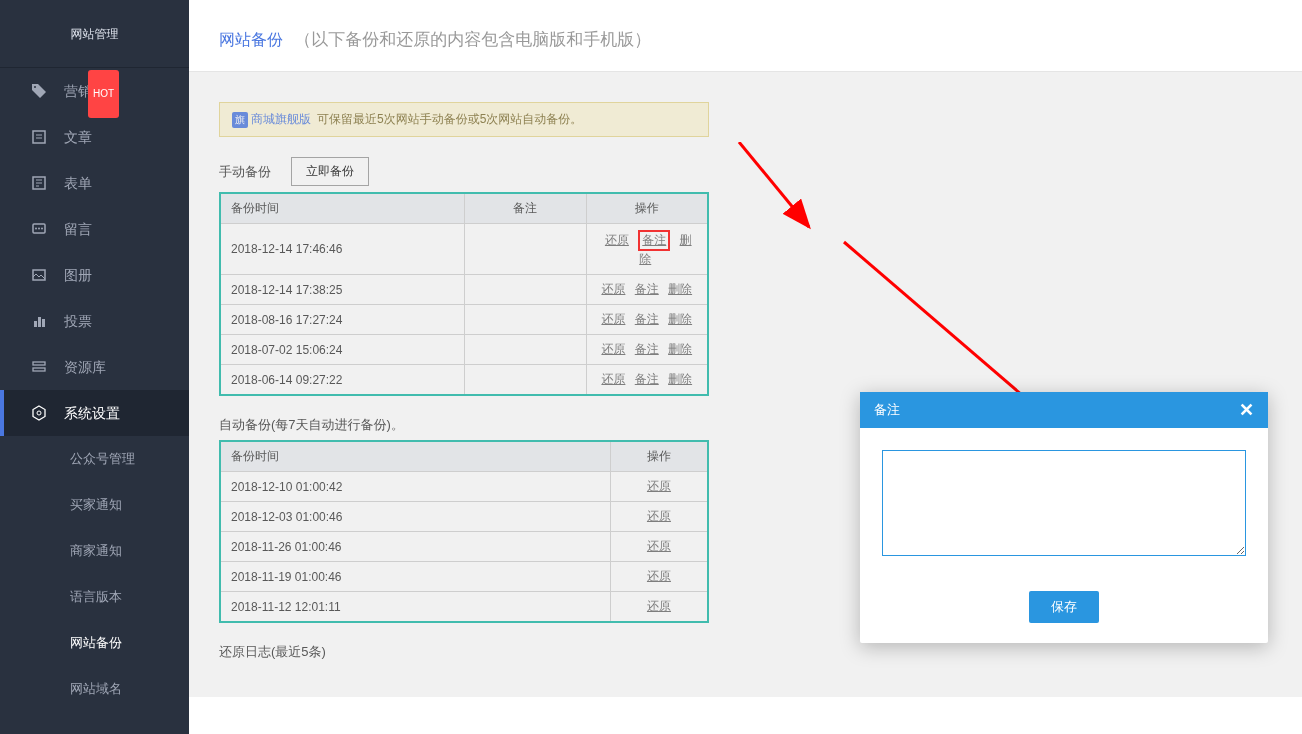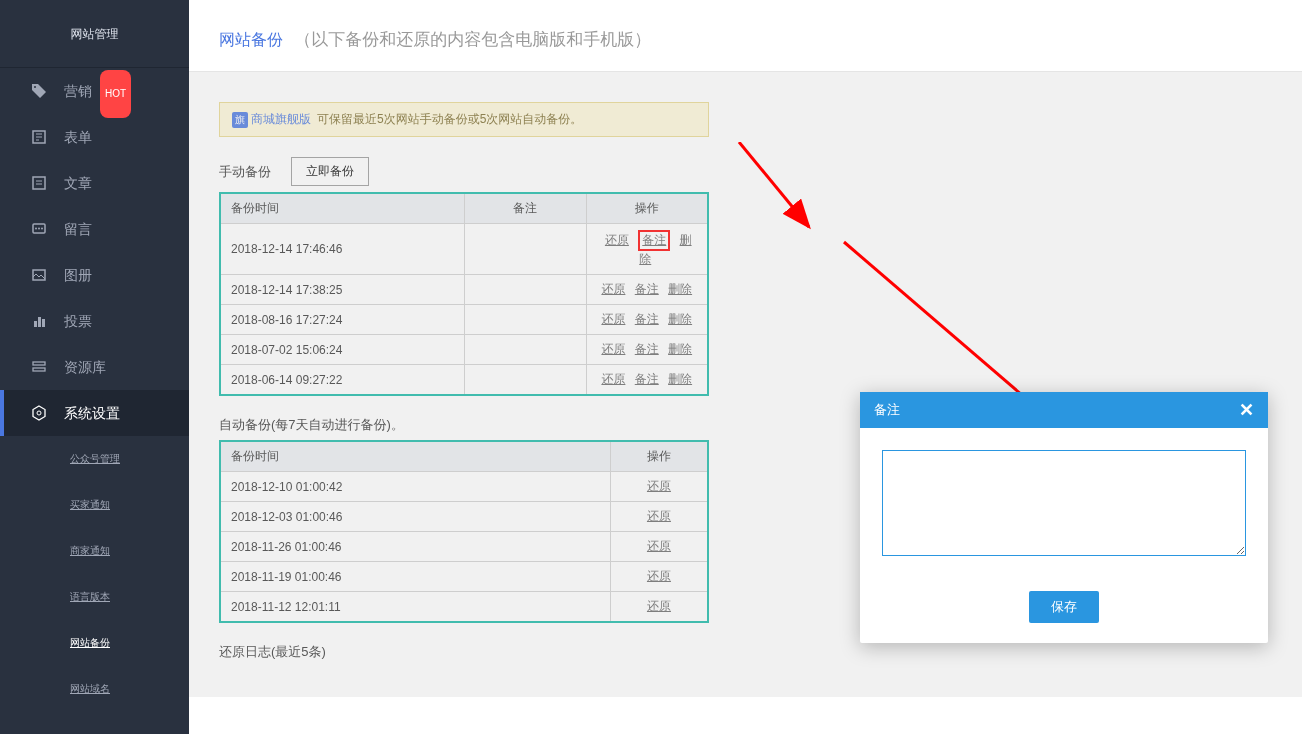--- a/index.html
+++ b/index.html
@@ -2,24 +2,24 @@
 <html><head>
   <meta charset="utf-8">
   <style>
     * { box-sizing: border-box; margin: 0; padding: 0; }
     body { font-family: "Microsoft YaHei", Arial, sans-serif; font-size: 12px; background: #fff; color: #333; }
     
     .sidebar { position: fixed; left: 0; top: 0; width: 189px; height: 100%; background: #29313f; color: #a0a7b6; }
     .sidebar-title { height: 68px; line-height: 68px; text-align: center; font-size: 12px; color: #dfe4ee; border-bottom: 1px solid #1f2632; }
     .sidebar-item { height: 46px; line-height: 46px; padding-left: 30px; cursor: pointer; font-size: 14px; display: flex; align-items: center; position: relative; }
     .sidebar-item.active { background: #1f2632; border-left: 4px solid #4a77e0; padding-left: 26px; color: #fff; }
-    .sidebar-item.sub { padding-left: 70px; font-size: 10px; text-decoration: underline; }
+    .sidebar-item.sub { padding-left: 70px; font-size: 13px; }
     .sidebar-item.sub.current { color: #fff; }
     .sidebar-icon { width: 18px; height: 18px; margin-right: 16px; display: inline-flex; align-items: center; justify-content: center; }
-    .hot-badge { position: absolute; top: 2px; left: 100px; background: #ff4444; color: #fff; font-size: 10px; padding: 1px 5px; border-radius: 8px; }
+    .hot-badge { position: absolute; top: 2px; left: 88px; background: #ff4444; color: #fff; font-size: 10px; padding: 1px 5px; border-radius: 3px; }
     
     .main { margin-left: 189px; padding: 0; }
     .page-header { padding: 28px 30px 20px; border-bottom: 1px solid #e5e5e5; }
     .page-title { font-size: 16px; color: #4a77e0; display: inline-block; }
     .page-subtitle { font-size: 17px; color: #999; margin-left: 8px; }
     
     .content-area { padding: 30px; position: relative; }
     .overlay-mask { position: absolute; top: 0; left: 0; right: 0; bottom: 0; background: rgba(200,200,200,0.25); pointer-events: none; z-index: 5; }
     
     .notice-bar { background: #fef7d8; border: 1px solid #e8d98e; padding: 8px 12px; font-size: 12px; color: #7a6a2a; display: flex; align-items: center; width: 490px; }
@@ -61,36 +61,36 @@
           <path fill="currentColor" d="M1 1h6l8 8-6 6-8-8V1zm3 4a1 1 0 100-2 1 1 0 000 2z"></path>
         </svg>
       </span>
     <span class="hot-badge">HOT</span>
     <span>营销</span>
   </div>
   <div class="sidebar-item">
     <span class="sidebar-icon">
         <svg width="16" height="16" viewBox="0 0 16 16">
           <rect x="2" y="2" width="12" height="12" fill="none" stroke="currentColor" stroke-width="1.5"></rect>
+          <line x1="5" y1="6" x2="11" y2="6" stroke="currentColor"></line>
+          <line x1="5" y1="9" x2="11" y2="9" stroke="currentColor"></line>
+        </svg>
+      </span>
+    <span>文章</span>
+  </div>
+  <div class="sidebar-item">
+    <span class="sidebar-icon">
+        <svg width="16" height="16" viewBox="0 0 16 16">
+          <rect x="2" y="2" width="12" height="12" fill="none" stroke="currentColor" stroke-width="1.5"></rect>
           <line x1="5" y1="5" x2="11" y2="5" stroke="currentColor"></line>
           <line x1="5" y1="8" x2="11" y2="8" stroke="currentColor"></line>
           <line x1="5" y1="11" x2="8" y2="11" stroke="currentColor"></line>
         </svg>
       </span>
     <span>表单</span>
-  </div>
-  <div class="sidebar-item">
-    <span class="sidebar-icon">
-        <svg width="16" height="16" viewBox="0 0 16 16">
-          <rect x="2" y="2" width="12" height="12" fill="none" stroke="currentColor" stroke-width="1.5"></rect>
-          <line x1="5" y1="6" x2="11" y2="6" stroke="currentColor"></line>
-          <line x1="5" y1="9" x2="11" y2="9" stroke="currentColor"></line>
-        </svg>
-      </span>
-    <span>文章</span>
   </div>
   <div class="sidebar-item">
     <span class="sidebar-icon">
         <svg width="16" height="16" viewBox="0 0 16 16">
           <rect x="2" y="3" width="12" height="9" rx="1" fill="none" stroke="currentColor" stroke-width="1.5"></rect>
           <circle cx="5" cy="7.5" r="1" fill="currentColor"></circle>
           <circle cx="8" cy="7.5" r="1" fill="currentColor"></circle>
           <circle cx="11" cy="7.5" r="1" fill="currentColor"></circle>
         </svg>
       </span>

